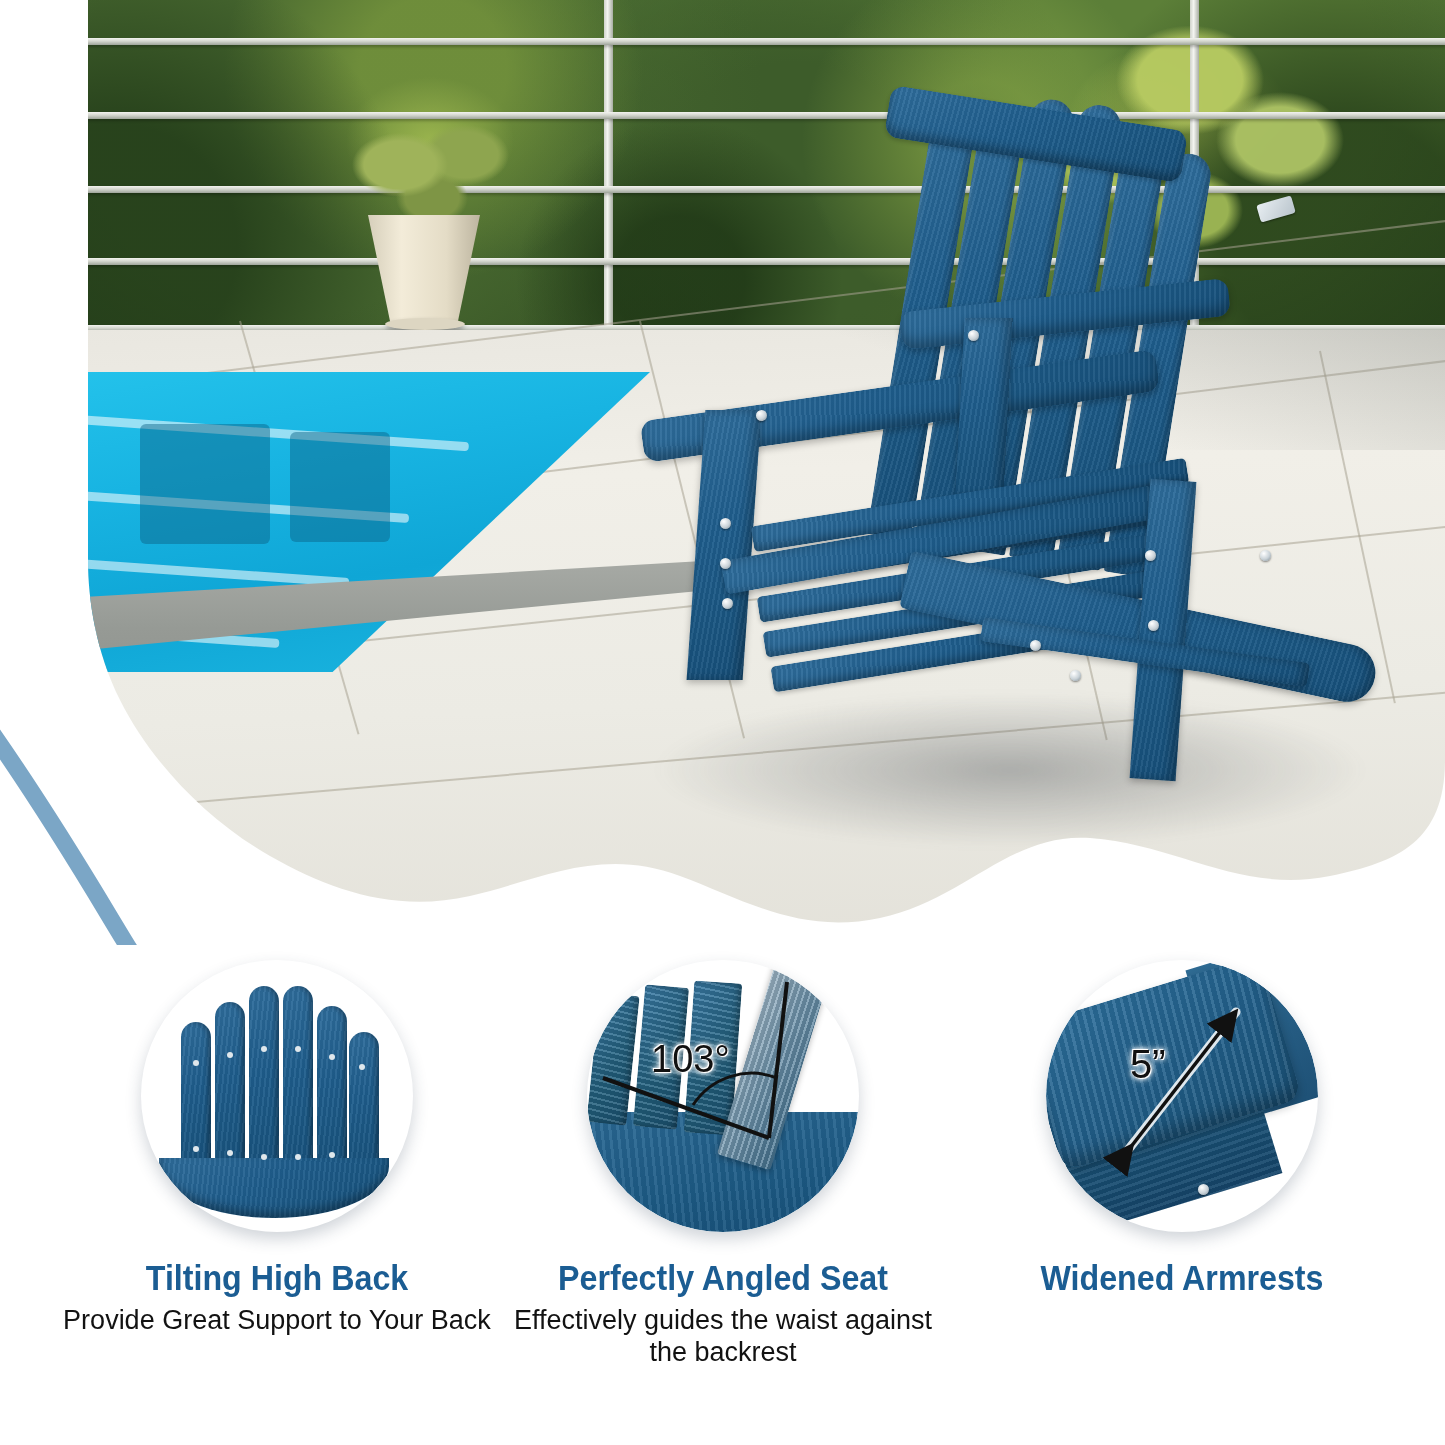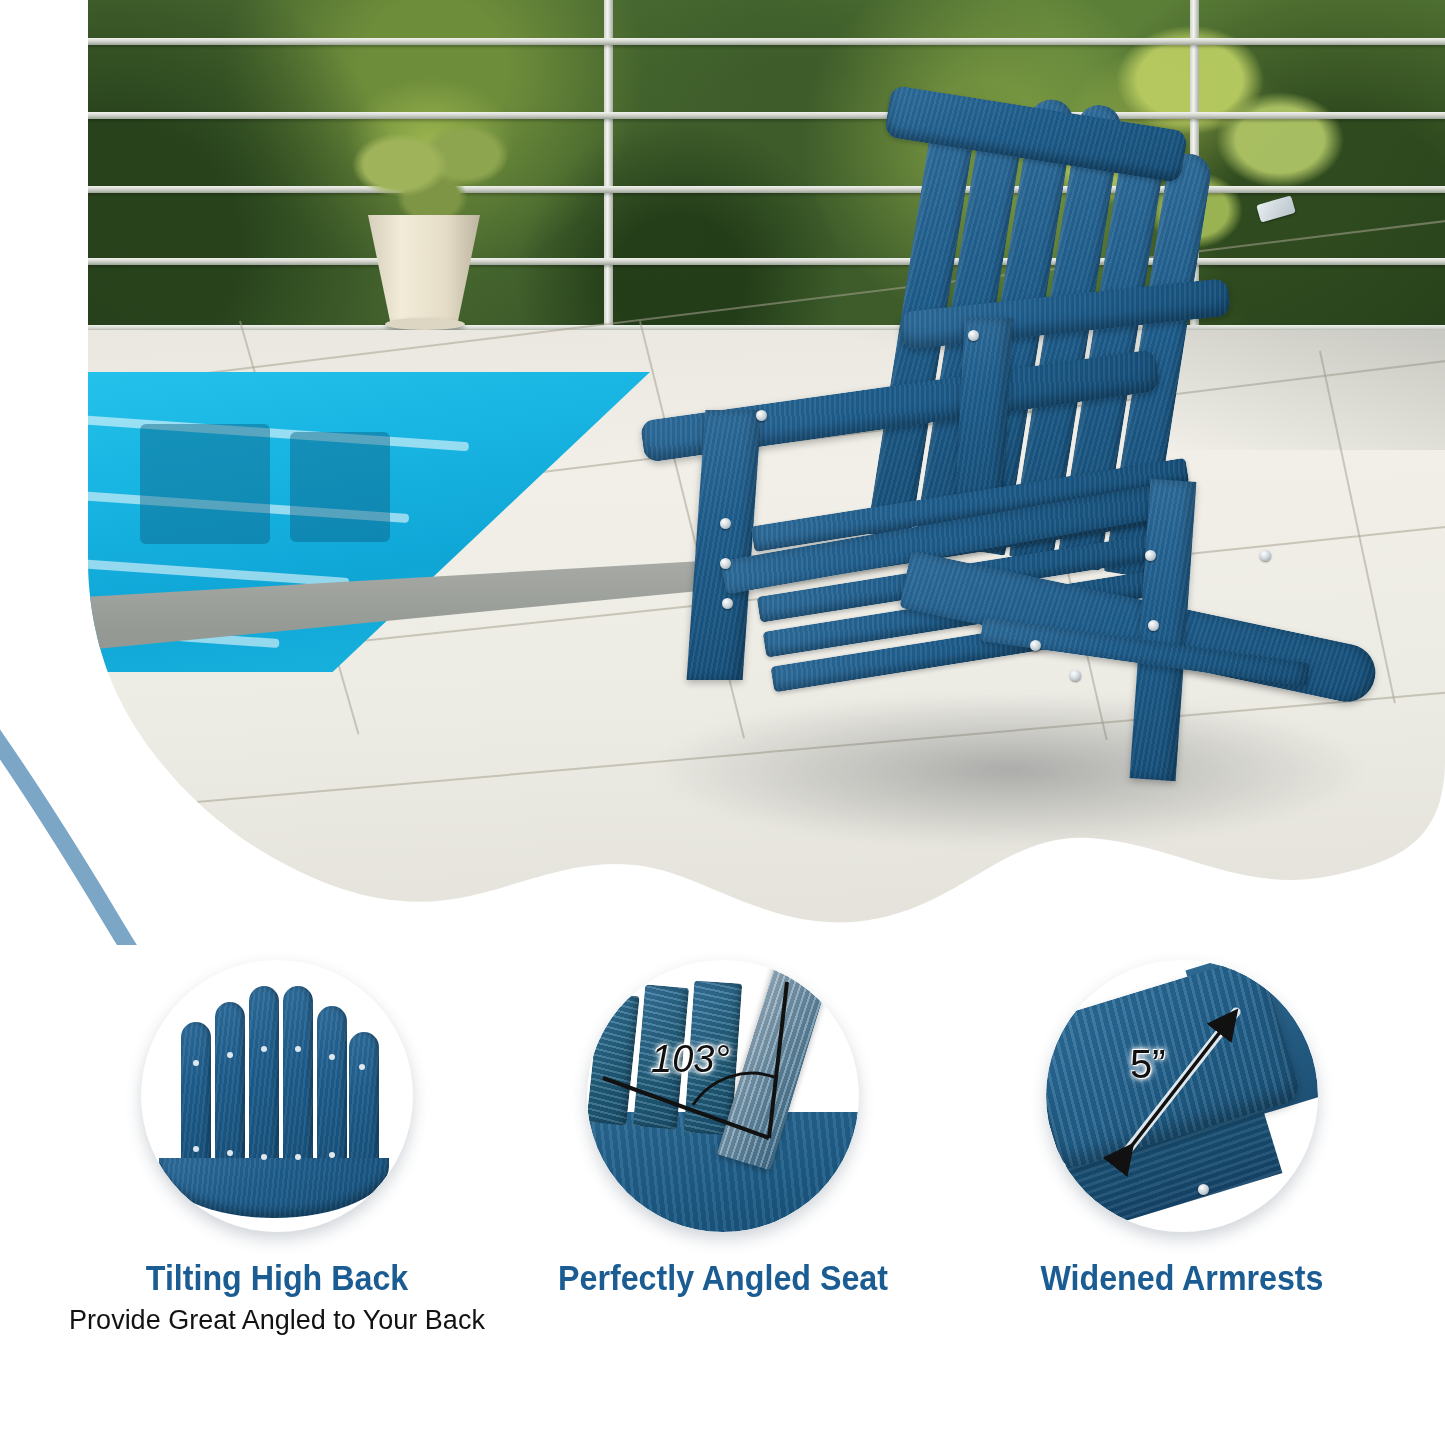--- a/index.html
+++ b/index.html
@@ -176,21 +176,21 @@
       linear-gradient(120deg,#3a7ba6 0%,#23617f 55%,#1b5271 100%);
     box-shadow:inset -3px 0 6px rgba(0,0,0,.3);}
   .c2-board{position:absolute;left:160px;top:-8px;width:56px;height:215px;
     transform:rotate(17deg);border-radius:4px;
     background-image:
       repeating-linear-gradient(91deg, rgba(255,255,255,.22) 0 2px, rgba(0,0,0,.12) 2px 6px),
       linear-gradient(100deg,#9fb6c6 0%,#6e93ab 50%,#44718e 100%);
     box-shadow:0 2px 6px rgba(0,0,0,.3);}
   .angle-label{position:absolute;left:64px;top:78px;font-size:38px;font-weight:normal;
     color:#111;font-family:"Liberation Sans",sans-serif;
-    text-shadow:0 0 5px #fff,0 0 5px #fff,0 0 8px #fff,1px 1px 0 #fff,-1px -1px 0 #fff;font-style:italic;}
+    text-shadow:0 0 5px #fff,0 0 5px #fff,0 0 8px #fff,1px 1px 0 #fff,-1px -1px 0 #fff;}
 
   
   .c3-arm{position:absolute;left:-10px;top:28px;width:250px;height:150px;transform:rotate(-17deg);
     border-radius:18px;
     background-image:
       repeating-linear-gradient(93deg, rgba(255,255,255,.10) 0 3px, rgba(0,0,0,.07) 3px 8px),
       linear-gradient(160deg,#2d6f9c 0%,#215f8a 55%,#1a5278 100%);
     box-shadow:inset 0 -10px 16px rgba(0,0,0,.25),0 4px 8px rgba(0,0,0,.2);}
   .c3-side{position:absolute;left:22px;top:150px;width:205px;height:95px;transform:rotate(-17deg);
     background-image:
@@ -336,21 +336,21 @@
             <div class="c1-dot" style="left:218px;top:104px;"></div>
             <div class="c1-dot" style="left:52px;top:186px;"></div>
             <div class="c1-dot" style="left:86px;top:190px;"></div>
             <div class="c1-dot" style="left:120px;top:194px;"></div>
             <div class="c1-dot" style="left:154px;top:194px;"></div>
             <div class="c1-dot" style="left:188px;top:192px;"></div>
           </div>
         </div>
       </div>
       <div class="feature-title">Tilting High Back</div>
-      <div class="feature-desc">Provide Great Angled to Your Back</div>
+      <div class="feature-desc">Provide Great Support to Your Back</div>
     </div>
 
     <div class="feature f2">
       <div class="circle-wrap">
         <div class="circle">
           <div class="circle-inner">
             <div class="c2-seat"></div>
             <div class="c2-backslat" style="left:6px;top:34px;width:40px;height:130px;transform:rotate(6deg);"></div>
             <div class="c2-backslat" style="left:52px;top:26px;width:44px;height:142px;transform:rotate(5deg);"></div>
             <div class="c2-backslat" style="left:102px;top:22px;width:48px;height:152px;transform:rotate(4deg);"></div>
@@ -358,20 +358,21 @@
             <svg width="272" height="272" style="position:absolute;left:0;top:0;">
               <line x1="16" y1="118" x2="182" y2="178" stroke="#111" stroke-width="4"></line>
               <line x1="182" y1="178" x2="200" y2="22" stroke="#111" stroke-width="4"></line>
               <path d="M106,145 A70,70 0 0 1 190,118" fill="none" stroke="#111" stroke-width="3"></path>
             </svg>
             <div class="angle-label">103°</div>
           </div>
         </div>
       </div>
       <div class="feature-title">Perfectly Angled Seat</div>
+      <div class="feature-desc">Effectively guides the waist against the backrest</div>
     </div>
 
     <div class="feature f3">
       <div class="circle-wrap">
         <div class="circle">
           <div class="circle-inner">
             <div class="c3-bg"></div>
             <div class="c3-side"></div>
             <div class="c3-arm"></div>
             <svg width="272" height="272" style="position:absolute;left:0;top:0;">

